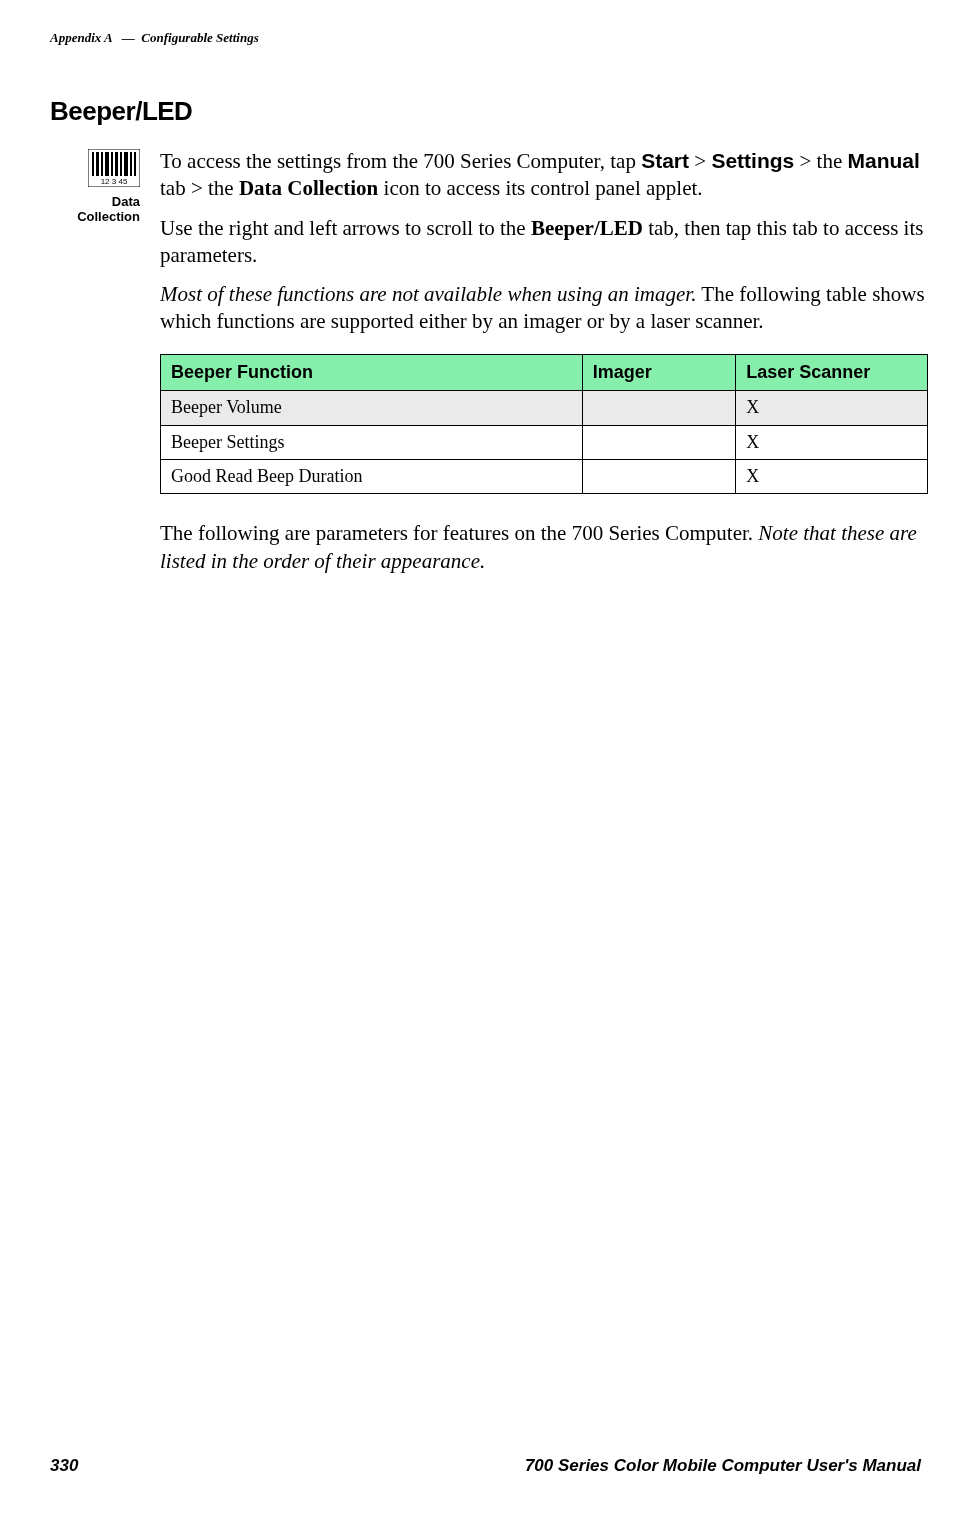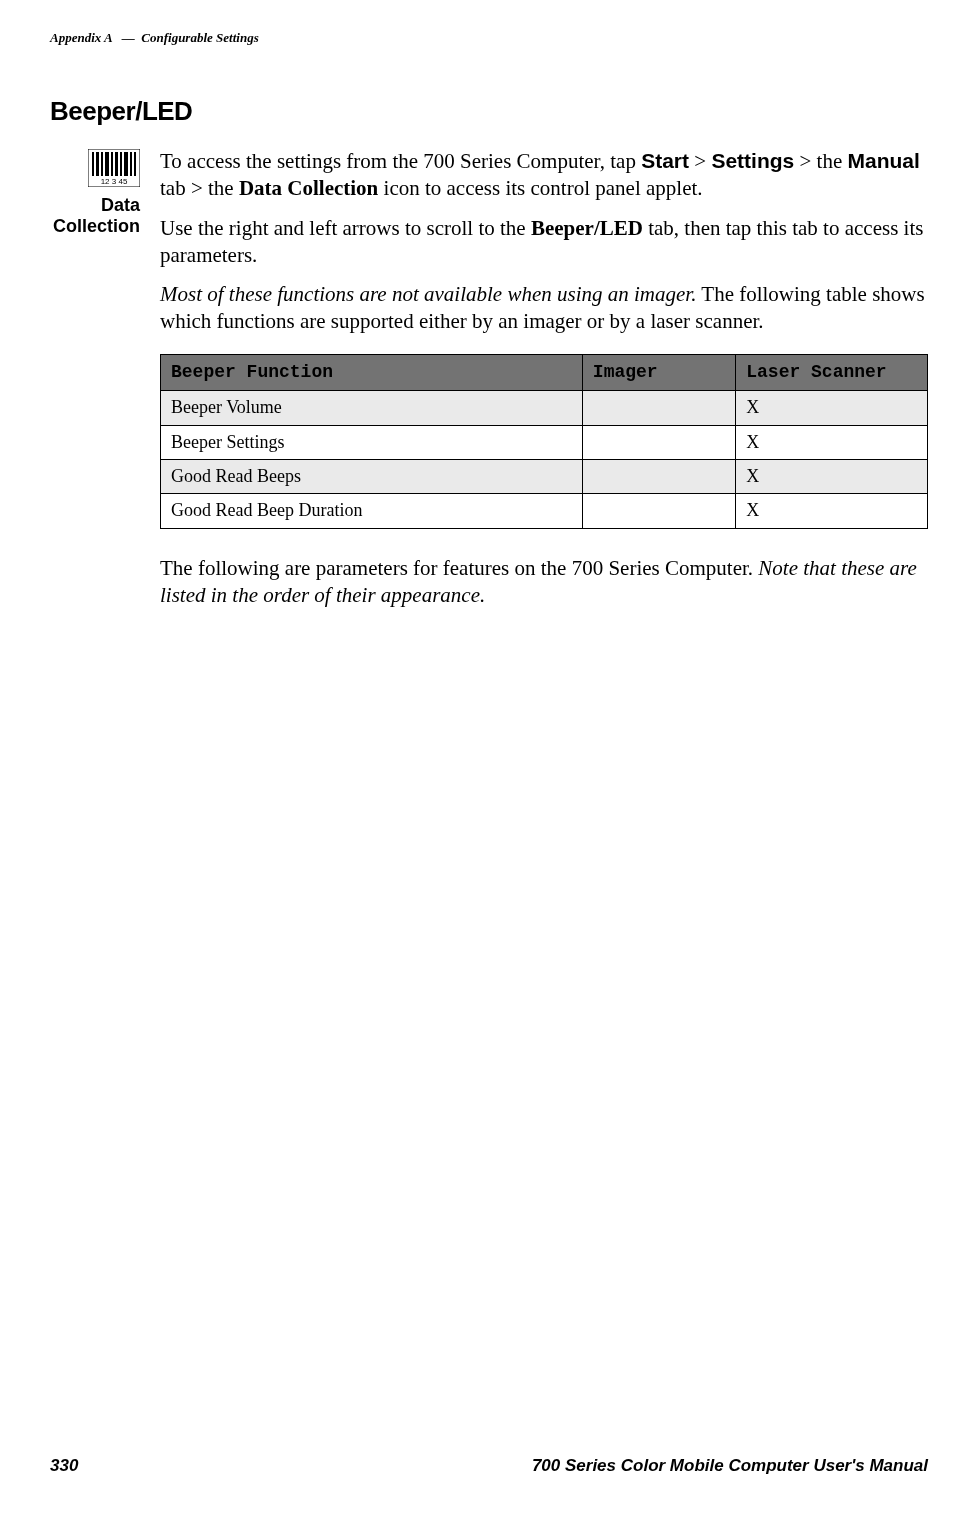--- a/index.html
+++ b/index.html
@@ -36,21 +36,21 @@
       flex-shrink: 0;
       text-align: right;
       padding-top: 2px;
     }
     .barcode-icon {
       margin: 0 auto 4px auto;
     }
     .icon-label {
       font-family: Arial, sans-serif;
       font-weight: 700;
-      font-size: 18px;
+      font-size: 13px;
       line-height: 1.15;
     }
     .text-col {
       flex: 1;
       font-size: 21px;
       line-height: 1.3;
     }
     .text-col p {
       margin-bottom: 12px;
     }
@@ -61,41 +61,41 @@
     .italic { font-style: italic; }
     .serif-bold { font-weight: 700; }
     table {
       border-collapse: collapse;
       width: 100%;
       margin-top: 18px;
       margin-bottom: 26px;
       font-size: 18px;
     }
     th {
-      font-family: Liberation Mono, monospace;
+      font-family: Liberation Sans, sans-serif;
       font-weight: 700;
       text-align: left;
-      background: #737373;
+      background: #86efac;
       border: 1px solid #000;
       padding: 6px 10px;
     }
     td {
       border: 1px solid #000;
       padding: 5px 10px;
       font-family: "Adobe Garamond Pro", Garamond, "Times New Roman", serif;
     }
     tr.shade td { background: #eaeaea; }
     .col-func { width: 55%; }
     .col-imager { width: 20%; }
     .col-laser { width: 25%; }
     .footer {
       position: absolute;
       bottom: 45px;
       left: 50px;
-      right: 50px;
+      right: 57px;
       font-family: "Myriad Pro", "Helvetica Neue", Arial, sans-serif;
       font-weight: 700;
       font-style: italic;
       font-size: 17px;
       display: flex;
       justify-content: space-between;
     }
   </style>
 </head>
 <body>
@@ -156,25 +156,20 @@
         <tr class="shade">
           <td>Beeper Volume</td>
           <td></td>
           <td>X</td>
         </tr>
         <tr>
           <td>Beeper Settings</td>
           <td></td>
           <td>X</td>
         </tr>
-        <tr class="shade">
-          <td>Good Read Beeps</td>
-          <td></td>
-          <td>X</td>
-        </tr>
         <tr>
           <td>Good Read Beep Duration</td>
           <td></td>
           <td>X</td>
         </tr>
       </tbody>
     </table>
 
     <p>
       <span>The following are parameters for features on the 700 Series Computer. </span><span class="italic">Note that these are listed in the order of their appearance.</span>

